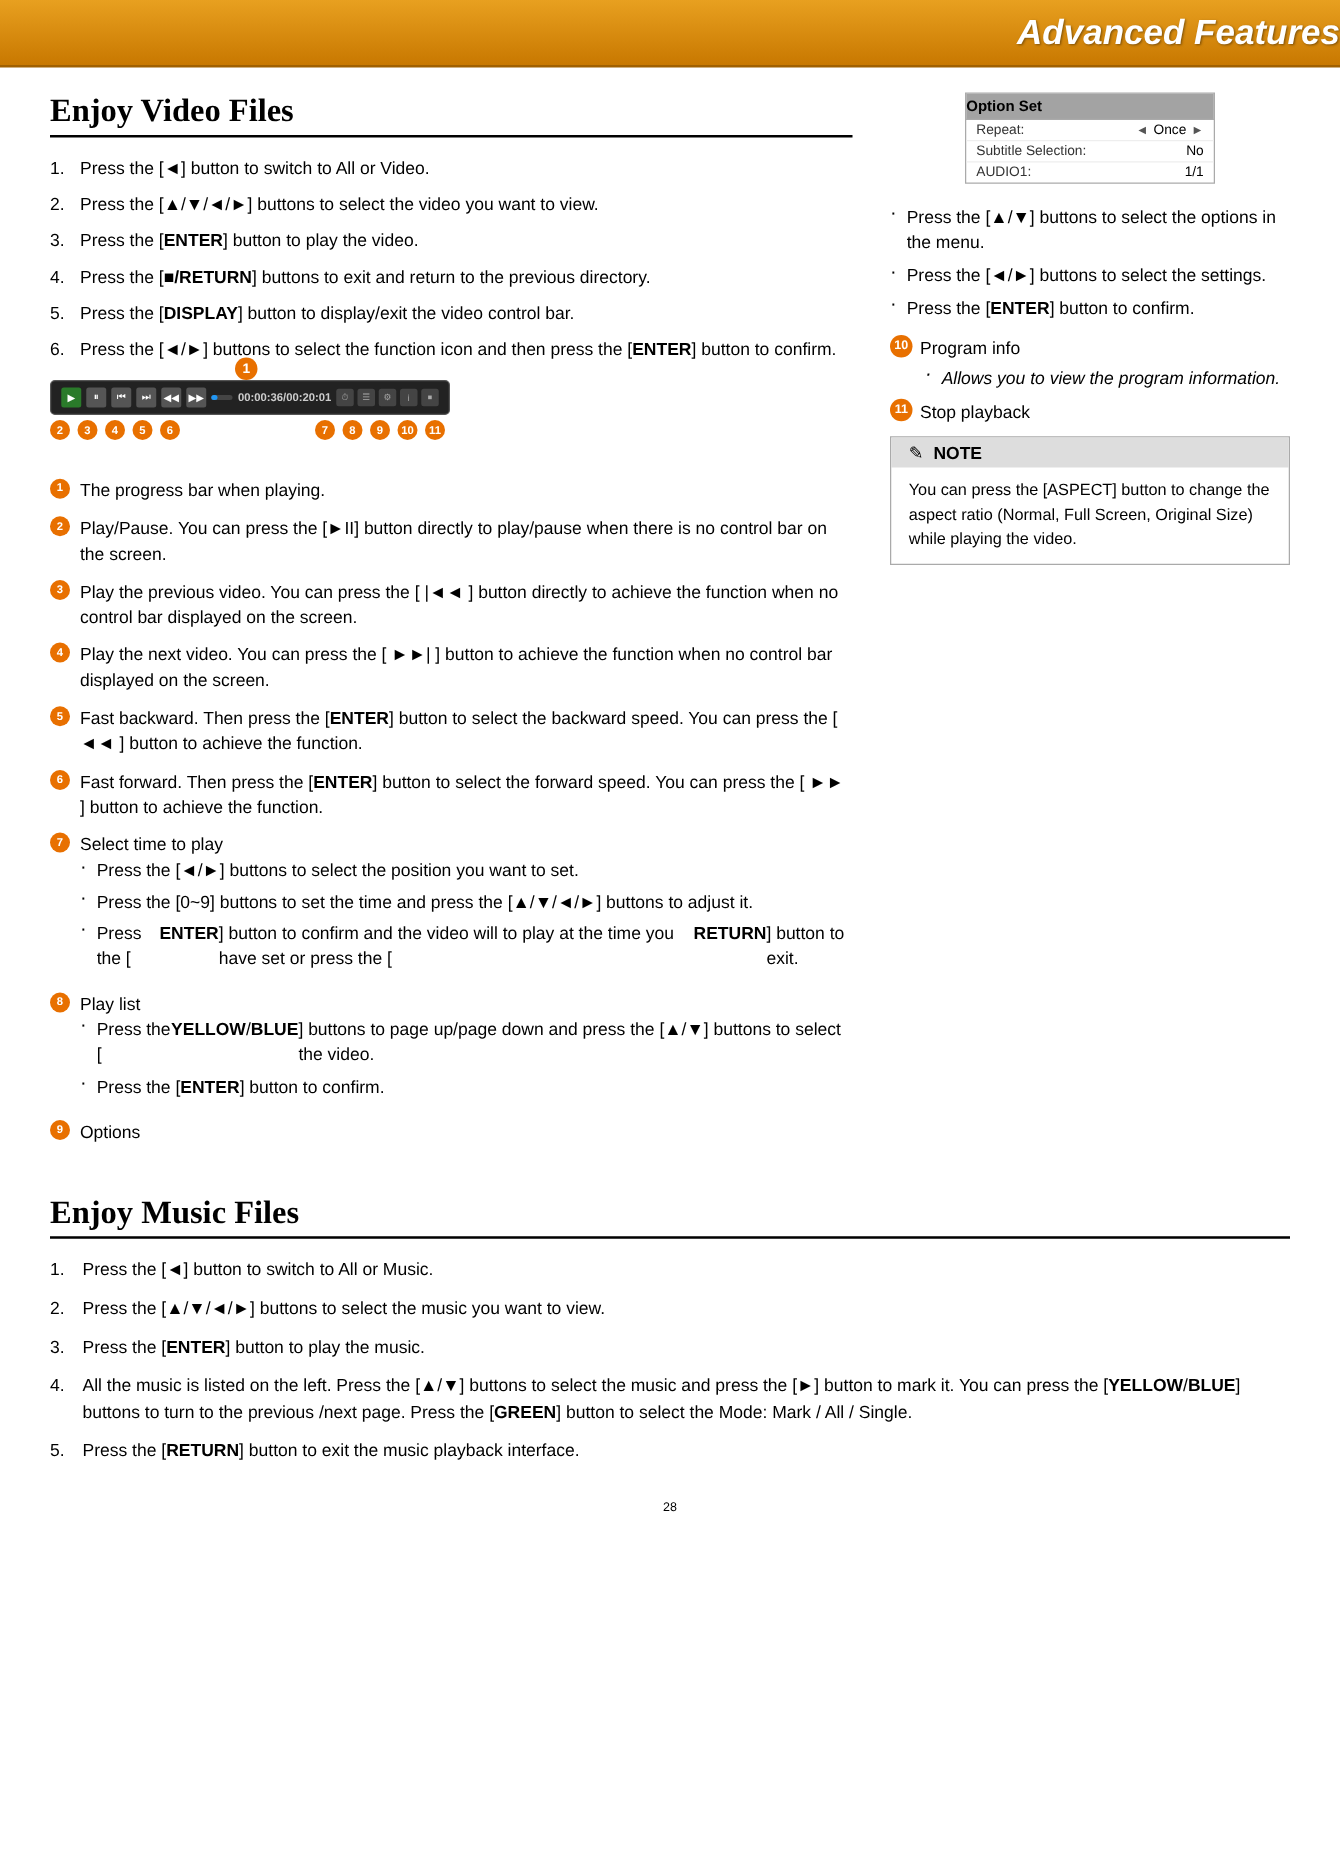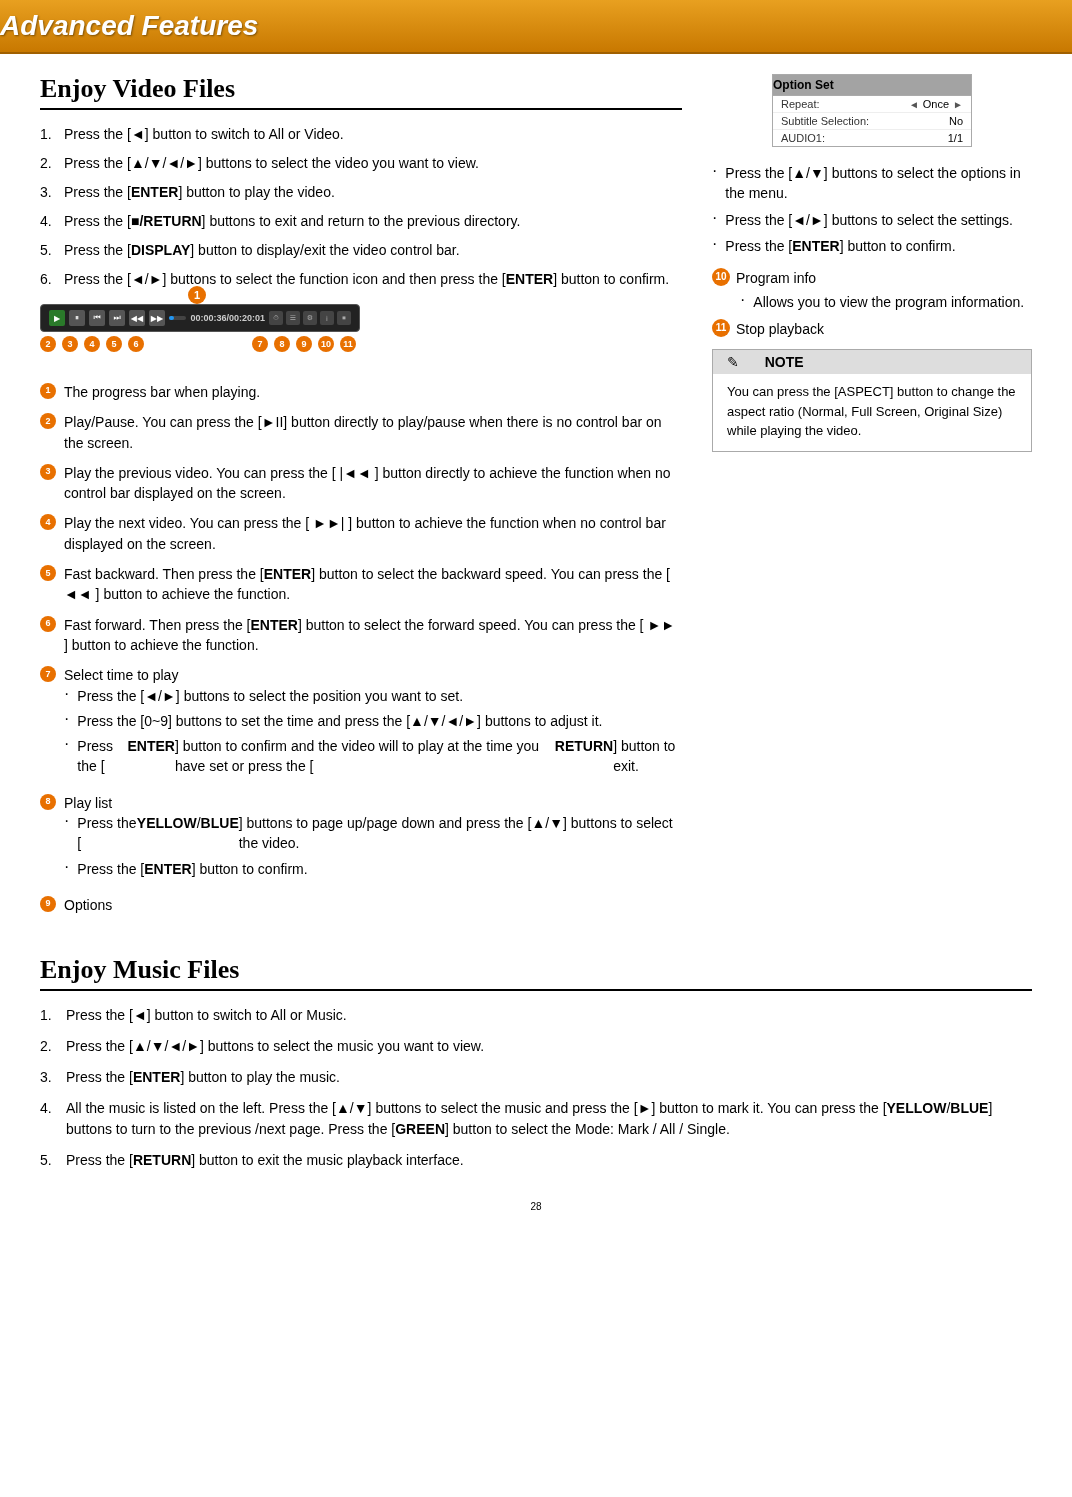--- a/index.html
+++ b/index.html
@@ -8,21 +8,21 @@
       font-size: 14px;
       background: #fff;
       color: #000;
       width: 1072px;
       min-height: 1497px;
     }
 
     
     .page-header {
       background: linear-gradient(to bottom, #e8a020, #c87800);
-      text-align: left;
+      text-align: right;
       padding: 10px 0;
       border-bottom: 2px solid #a06000;
     }
     .page-header h1 {
       font-size: 28px;
       font-weight: bold;
       color: #fff;
       text-shadow: 1px 1px 2px rgba(0,0,0,0.4);
       font-style: italic;
     }
@@ -320,21 +320,20 @@
       background: #ddd;
       margin: -10px -14px 8px -14px;
       padding: 4px 14px;
     }
     .note-icon {
       font-size: 14px;
     }
     .note-title {
       font-weight: bold;
       font-size: 14px;
-      margin-left: 18px;
     }
     .note-text {
       font-size: 13px;
       line-height: 1.5;
     }
 
     
     .music-section {
       margin-top: 30px;
     }
@@ -540,21 +539,21 @@
       <ul class="right-bullets">
         <li>Press the [▲/▼] buttons to select the options in the menu.</li>
         <li>Press the [◄/►] buttons to select the settings.</li>
         <li>Press the [<kbd>ENTER</kbd>] button to confirm.</li>
       </ul>
 
       <div class="num-circle-row">
         <div class="num-circle">10</div>
         <span>Program info</span>
       </div>
-      <ul class="bullet-list" style="margin-left: 28px; ">
+      <ul class="bullet-list" style="margin-left: 28px;  font-style: italic;">
         <li>Allows you to view the program information.</li>
       </ul>
 
       <div class="num-circle-row">
         <div class="num-circle">11</div>
         <span>Stop playback</span>
       </div>
 
       <div class="note-box">
         <div class="note-header">

